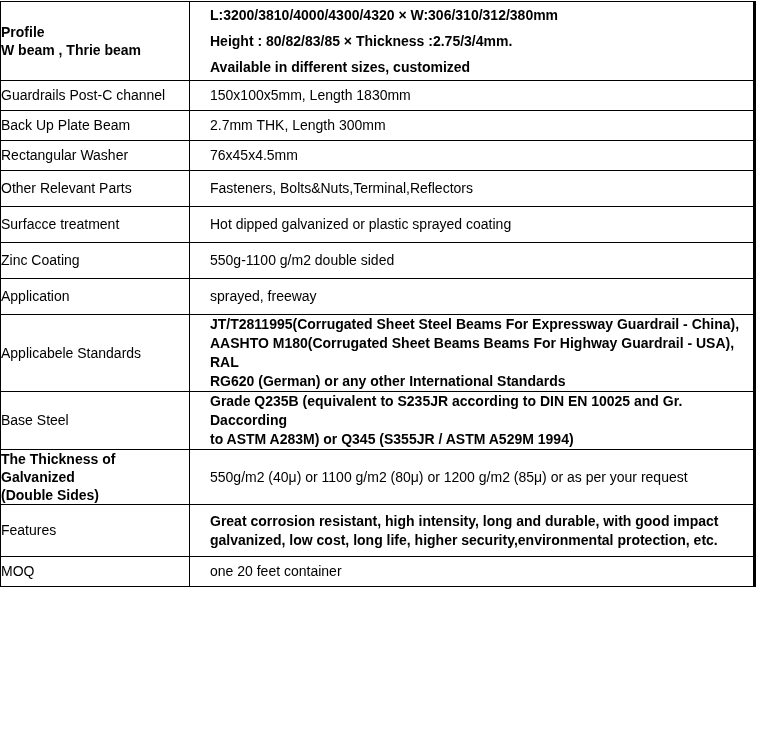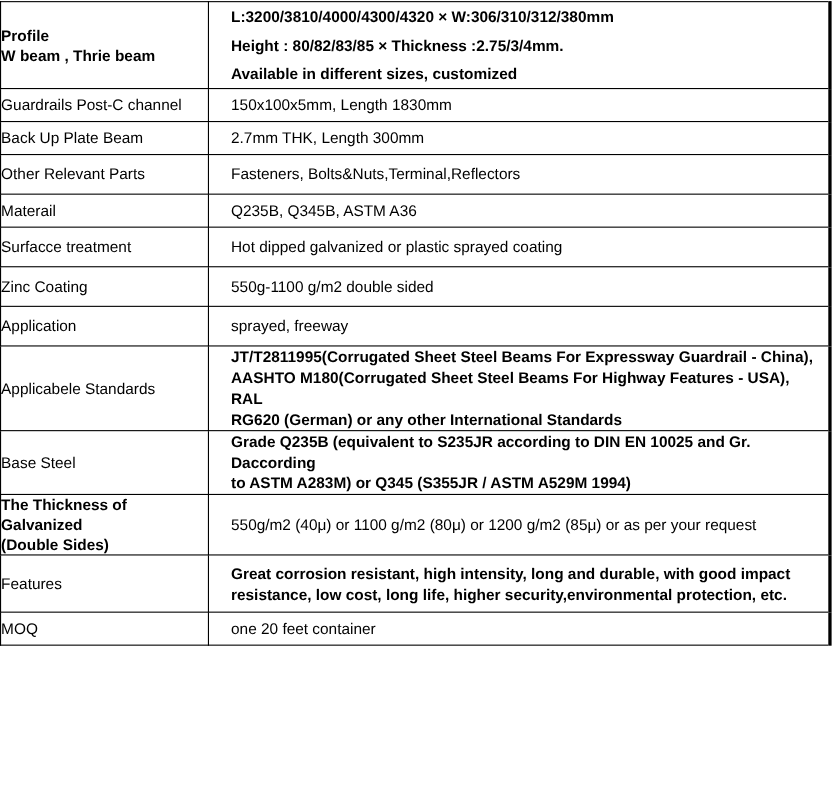--- a/index.html
+++ b/index.html
@@ -52,51 +52,51 @@
       <td class="label-cell">Guardrails Post-C channel</td>
       <td class="value-cell">150x100x5mm, Length 1830mm</td>
     </tr>
 
 
     <tr style="height:30px;">
       <td class="label-cell">Back Up Plate Beam</td>
       <td class="value-cell">2.7mm THK, Length 300mm</td>
     </tr>
 
+    <tr style="height:30px;">
+      <td class="label-cell">Rectangular Washer</td>
+      <td class="value-cell">76x45x4.5mm</td>
+    </tr>
 
     <tr style="height:36px;">
       <td class="label-cell">Other Relevant Parts</td>
       <td class="value-cell">Fasteners, Bolts&amp;Nuts,Terminal,Reflectors</td>
     </tr>
 
-    <tr style="height:30px;">
-      <td class="label-cell">Materail</td>
-      <td class="value-cell">Q235B, Q345B, ASTM A36</td>
-    </tr>
 
     <tr style="height:36px;">
       <td class="label-cell">Surfacce treatment</td>
       <td class="value-cell">Hot dipped galvanized or plastic sprayed coating</td>
     </tr>
 
     <tr style="height:36px;">
       <td class="label-cell">Zinc Coating</td>
       <td class="value-cell">550g-1100 g/m2 double sided</td>
     </tr>
 
     <tr style="height:36px;">
       <td class="label-cell">Application</td>
       <td class="value-cell">sprayed, freeway</td>
     </tr>
 
     <tr style="height:60px;">
       <td class="label-cell">Applicabele Standards</td>
       <td class="value-cell">
         <span class="line">JT/T2811995(Corrugated Sheet Steel Beams For Expressway Guardrail - China),</span>
-        <span class="line">AASHTO M180(Corrugated Sheet Steel Beams For Highway Features - USA), RAL</span>
+        <span class="line">AASHTO M180(Corrugated Sheet Beams Beams For Highway Guardrail - USA), RAL</span>
         <span class="line">RG620 (German) or any other International Standards</span>
       </td>
     </tr>
 
     <tr style="height:52px;">
       <td class="label-cell">Base Steel</td>
       <td class="value-cell">
         <span class="line">Grade Q235B (equivalent to S235JR according to DIN EN 10025 and Gr. Daccording</span>
         <span class="line">to ASTM A283M) or Q345 (S355JR / ASTM A529M 1994)</span>
       </td>
@@ -107,21 +107,21 @@
         <span class="line">The Thickness of Galvanized</span>
         <span class="line">(Double Sides)</span>
       </td>
       <td class="value-cell">550g/m2 (40μ) or 1100 g/m2 (80μ) or 1200 g/m2 (85μ) or as per your request</td>
     </tr>
 
     <tr style="height:52px;">
       <td class="label-cell">Features</td>
       <td class="value-cell">
         <span class="line">Great corrosion resistant, high intensity, long and durable, with good impact</span>
-        <span class="line">resistance, low cost, long life, higher security,environmental protection, etc.</span>
+        <span class="line">galvanized, low cost, long life, higher security,environmental protection, etc.</span>
       </td>
     </tr>
 
     <tr style="height:30px;">
       <td class="label-cell">MOQ</td>
       <td class="value-cell">one 20 feet container</td>
     </tr>
 
   </tbody>
 </table>

